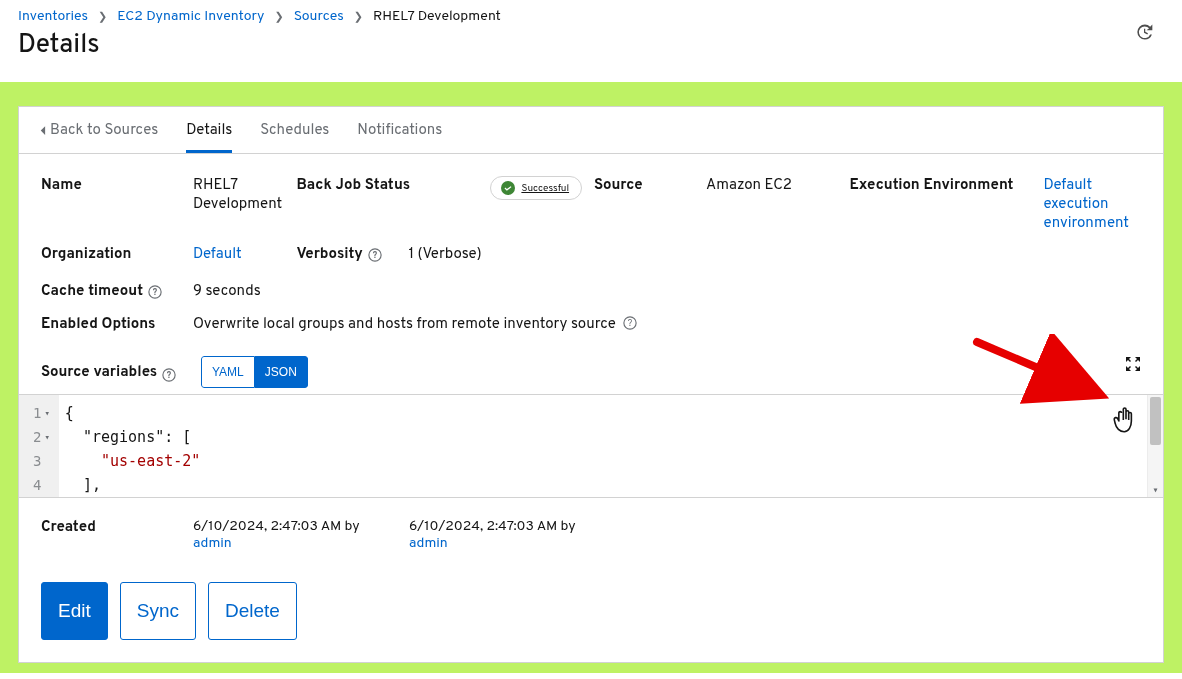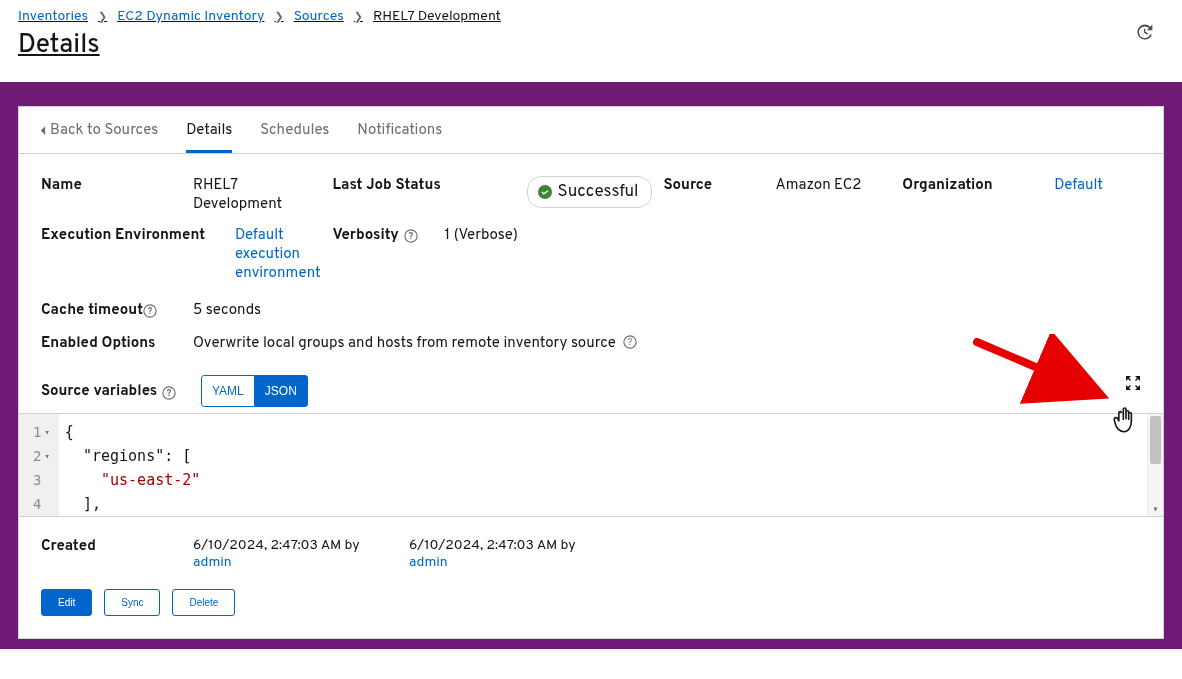--- a/index.html
+++ b/index.html
@@ -8,21 +8,20 @@
     font-family: "RedHatText", "Overpass", Arial, sans-serif;
     font-size: 15px;
     color: #151515;
     background: #fff;
     width: 1182px;
   }
   a { color: #0066cc; text-decoration: none; }
   .header-region {
     padding: 8px 18px 20px 18px;
     position: relative;
-    text-decoration: underline;
   }
   .breadcrumb {
     display: flex;
     align-items: center;
     gap: 10px;
     font-size: 14px;
     color: #0066cc;
     flex-wrap: wrap;
     margin-bottom: 4px;
   }
@@ -36,21 +35,21 @@
   .history-icon {
     position: absolute;
     top: 22px;
     right: 28px;
     width: 20px;
     height: 20px;
     color: #4d4d4d;
     cursor: pointer;
   }
   .gray-band {
-    background: #701a75;
+    background: #bef264;
     padding: 24px 18px 10px 18px;
   }
   .card {
     background: #fff;
     border: 1px solid #d2d2d2;
   }
   .tabs {
     display: flex;
     align-items: center;
     border-bottom: 1px solid #d2d2d2;
@@ -114,50 +113,52 @@
     vertical-align: -2px;
     margin-left: 4px;
   }
   .status-pill {
     display: inline-flex;
     align-items: center;
     gap: 6px;
     border: 1px solid #d2d2d2;
     border-radius: 14px;
     padding: 4px 12px 4px 10px;
-    font-size: 17px;
+    font-size: 10px;
+    text-decoration: underline;
   }
   .status-dot {
     width: 14px; height: 14px;
     color: #3e8635;
   }
   .row-full {
     display: flex;
     margin-bottom: 14px;
   }
   .row-full .label {
     width: 152px;
     font-weight: 700;
     display: flex;
     align-items: flex-start;
+    gap: 5px;
   }
   .row-full .value {
     flex: 1;
   }
   .source-vars-row {
     display: flex;
     align-items: center;
     margin-bottom: 6px;
     position: relative;
   }
   .source-vars-row .label {
     width: 152px;
     font-weight: 700;
     display: flex;
-    align-items: center;
+    align-items: flex-end;
     gap: 5px;
   }
   .toggle-group {
     display: inline-flex;
     border-radius: 3px;
     overflow: hidden;
   }
   .toggle-btn {
     font-size: 12px;
     padding: 8px 10px;
@@ -235,27 +236,28 @@
   }
   .meta-field .label { width: 152px; font-weight: 700;}
   .meta-field { display:flex; }
   .meta-field .value { font-size:14px; }
   .button-row {
     margin-top: 18px;
     display: flex;
     gap: 12px;
   }
   .btn {
-    font-size: 10px;
-    padding: 7px 16px;
+    font-size: 19px;
+    padding: 17px 16px;
     border-radius: 3px;
     cursor: pointer;
     border: 1px solid #0066cc;
     background: #fff;
     color: #0066cc;
+    margin-top: 12px;
   }
   .btn.primary {
     background: #0066cc;
     color: #fff;
   }
   .annotation-arrow {
     position: absolute;
     pointer-events: none;
   }
   .hand-cursor {
@@ -299,43 +301,43 @@
     </div>
 
     <div class="content" style="position:relative;">
 
       <div class="grid3">
         <div class="field">
           <div class="label">Name</div>
           <div class="value">RHEL7 Development</div>
         </div>
         <div class="field">
-          <div class="label" style="width:194px">Last Job Status</div>
+          <div class="label" style="width:194px">Back Job Status</div>
           <div class="value">
             <span class="status-pill">
               <svg class="status-dot" viewBox="0 0 16 16">
                   <circle cx="8" cy="8" r="8" fill="#3e8635"></circle>
                   <path d="M6.7 11.2L4 8.5l1-1 1.7 1.7L11 5.9l1 1z" fill="#fff"></path>
                 </svg>
               <span>Successful</span>
             </span>
           </div>
         </div>
         <div class="field">
           <div class="label" style="width:112px">Source</div>
           <div class="value">Amazon EC2</div>
         </div>
 
         <div class="field">
+          <div class="label" style="width:194px">Execution Environment</div>
+          <div class="value"><a href="#">Default execution environment</a></div>
+        </div>
+        <div class="field">
           <div class="label">Organization</div>
           <div class="value"><a href="#">Default</a></div>
-        </div>
-        <div class="field">
-          <div class="label" style="width:194px">Execution Environment</div>
-          <div class="value"><a href="#">Default execution environment</a></div>
         </div>
         <div class="field">
           <div class="label" style="width:112px">
             <span>Verbosity</span>
             <svg class="help-icon" viewBox="0 0 16 16">
                 <circle cx="8" cy="8" r="7" fill="none" stroke="currentColor" stroke-width="1.3"></circle>
                 <text x="8" y="11.5" text-anchor="middle" font-size="10" fill="currentColor">?</text>
               </svg>
           </div>
           <div class="value">1 (Verbose)</div>
@@ -343,21 +345,21 @@
       </div>
 
       <div class="row-full">
         <div class="label">
           <span>Cache timeout</span>
           <svg class="help-icon" viewBox="0 0 16 16">
               <circle cx="8" cy="8" r="7" fill="none" stroke="currentColor" stroke-width="1.3"></circle>
               <text x="8" y="11.5" text-anchor="middle" font-size="10" fill="currentColor">?</text>
             </svg>
         </div>
-        <div class="value">5 seconds</div>
+        <div class="value">9 seconds</div>
       </div>
 
       <div class="row-full">
         <div class="label">Enabled Options</div>
         <div class="value">
           <span>Overwrite local groups and hosts from remote inventory source</span>
           <svg class="help-icon-inline" viewBox="0 0 16 16">
               <circle cx="8" cy="8" r="7" fill="none" stroke="currentColor" stroke-width="1.3"></circle>
               <text x="8" y="11.5" text-anchor="middle" font-size="10" fill="currentColor">?</text>
             </svg>

